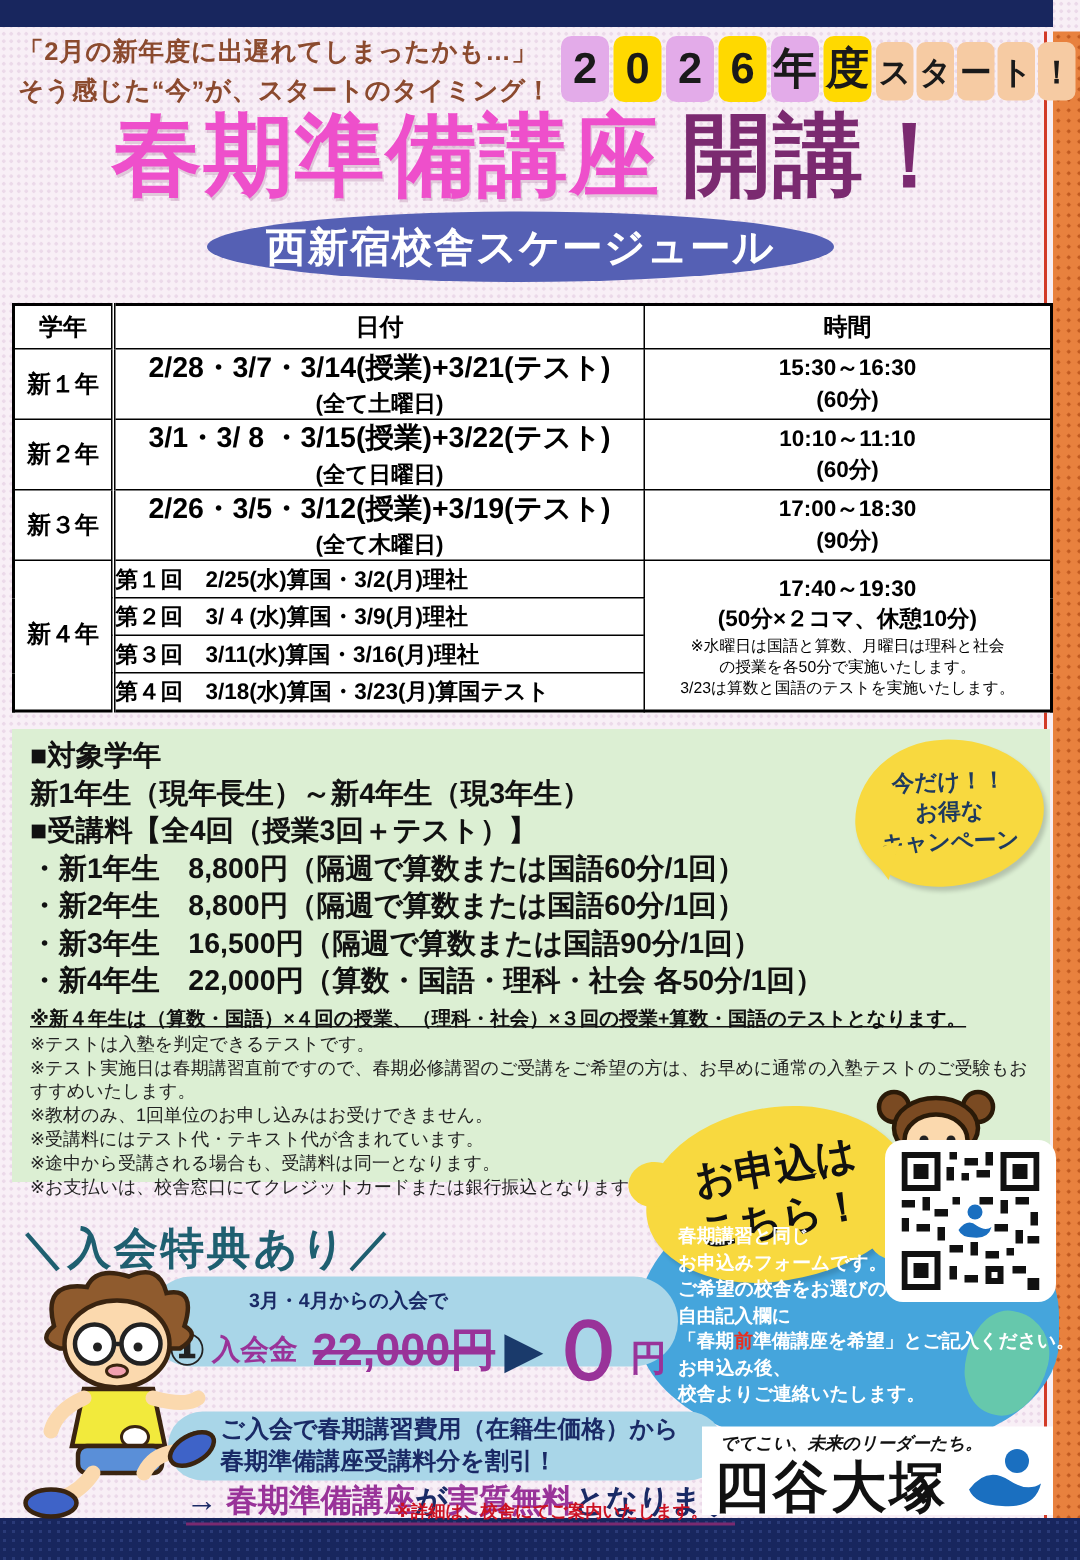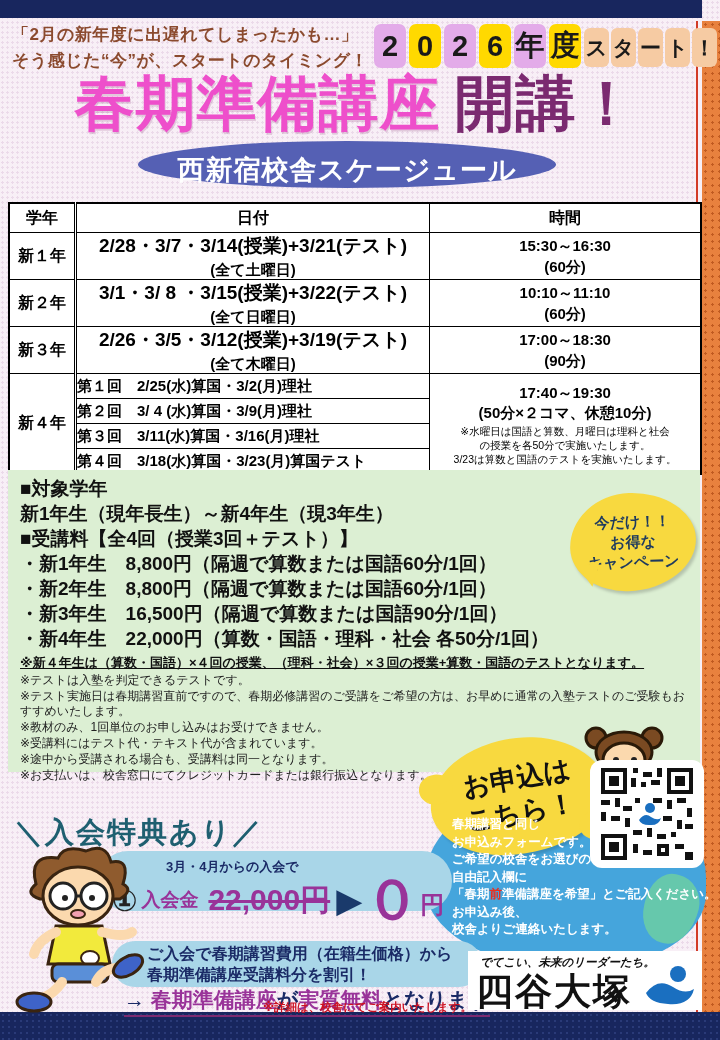--- a/index.html
+++ b/index.html
@@ -25,40 +25,40 @@
   .year-row{left:374px;top:24px;display:flex;gap:3px;}
   .char-box{width:32px;height:44px;border-radius:7px;display:flex;align-items:center;justify-content:center;
         font-size:29px;font-weight:bold;color:#1A1A1A;}
   .cb-lav{background:#E3ABE9;} .cb-yel{background:#FFD900;}
   .start-row{left:584px;top:28px;display:flex;gap:2px;}
   .start-row .char-box{width:25px;height:39px;background:#F6CBA3;font-size:21px;border-radius:6px;}
   .title-row{left:10px;top:64px;width:692px;display:flex;justify-content:center;align-items:baseline;gap:14px;white-space:nowrap;}
   .title-main{font-size:60px;font-weight:900;color:#EE4FCB;letter-spacing:1px;text-shadow:1px 2px 0 rgba(120,30,100,.18);}
   .title-sub{font-size:60px;font-weight:900;color:#7B2A70;letter-spacing:1px;}
   .oval-banner{left:138px;top:141px;width:418px;height:47px;background:#5560B4;border-radius:50%;
-        display:flex;align-items:flex-end;justify-content:center;color:#fff;font-size:27px;font-weight:bold;letter-spacing:1px;}
+        display:flex;align-items:center;justify-content:center;color:#fff;font-size:27px;font-weight:bold;letter-spacing:1px;}
 
   
   table.sched{left:8px;top:202px;width:692px;border-collapse:collapse;background:#fff;border:2px solid #000;
         table-layout:fixed;}
   .sched th,.sched td{border:1px solid #000;padding:0;margin:0;}
   .sched th{height:28px;font-size:16px;font-weight:bold;text-align:center;}
   .sched .c-grade{width:64px;border-right:3px double #000;text-align:center;font-weight:bold;font-size:16px;}
   .sched .c-date{width:352px;text-align:center;}
   .sched .c-time{width:270px;text-align:center;vertical-align:middle;}
   .sched .row-std td{height:46px;}
   .d1{font-size:19px;font-weight:bold;line-height:1.4;}
   .d2{font-size:15px;font-weight:bold;line-height:1.3;}
   .t1{font-size:15px;font-weight:bold;line-height:1.45;}
   .t2{font-size:15px;font-weight:bold;line-height:1.35;}
   .sess{height:24px;font-size:15px;font-weight:bold;text-align:left;padding-left:6px;}
   .t-note{font-size:10.5px;line-height:1.35;font-weight:normal;}
 
   
-  .info-box{left:8px;top:470px;width:692px;height:302px;background:#DCEFD3;box-sizing:border-box;padding:6px 12px 0 12px;}
+  .info-box{left:8px;top:486px;width:692px;height:302px;background:#DCEFD3;box-sizing:border-box;padding:6px 12px 0 12px;}
   .big-line{font-size:19px;font-weight:bold;color:#111;line-height:25px;white-space:nowrap;}
   .g4-note{font-size:13px;font-weight:bold;color:#111;text-decoration:underline;margin-top:3px;white-space:nowrap;}
   .small-note{font-size:12px;color:#222;line-height:15px;margin-top:1px;}
   .badge{left:570px;top:493px;width:126px;height:98px;background:#F8D93F;
         border-radius:48% 52% 55% 45%/55% 48% 52% 45%;box-shadow:2px 3px 3px rgba(0,0,0,.18);
         display:flex;flex-direction:column;align-items:center;justify-content:center;transform:rotate(-2deg);}
   .badge:after{content:"";position:absolute;left:-6px;bottom:10px;width:0;height:0;
         border:14px solid transparent;border-right:18px solid #F8D93F;transform:rotate(18deg);}
   .badge div{font-size:15px;font-weight:bold;color:#1E3A5F;line-height:1.35;white-space:nowrap;}
 

